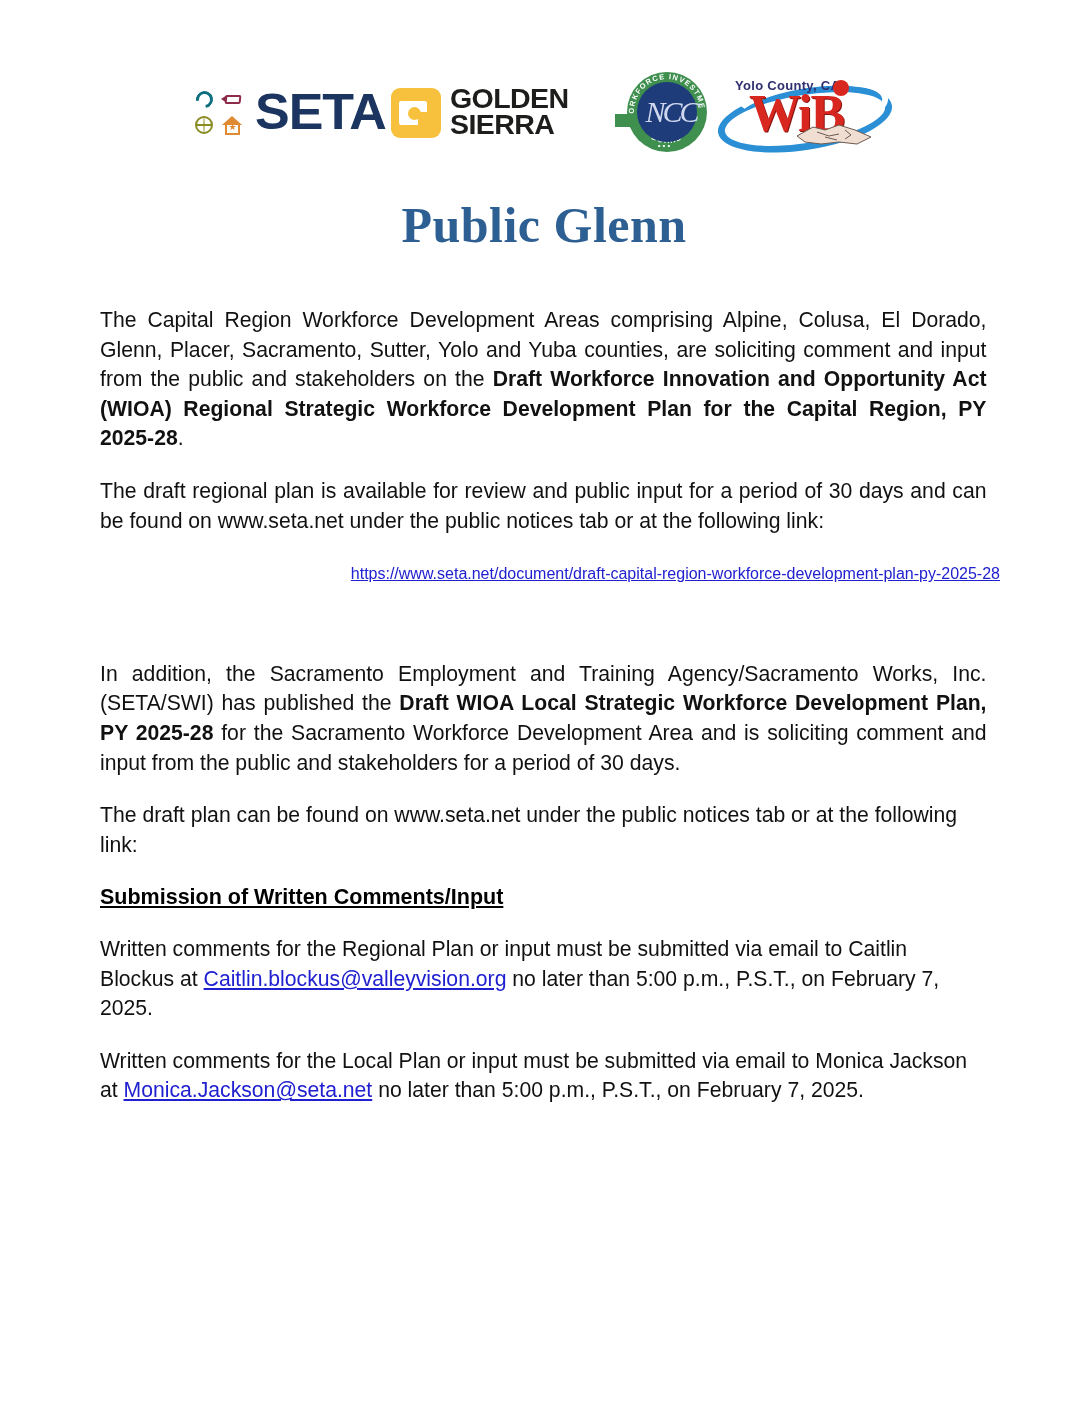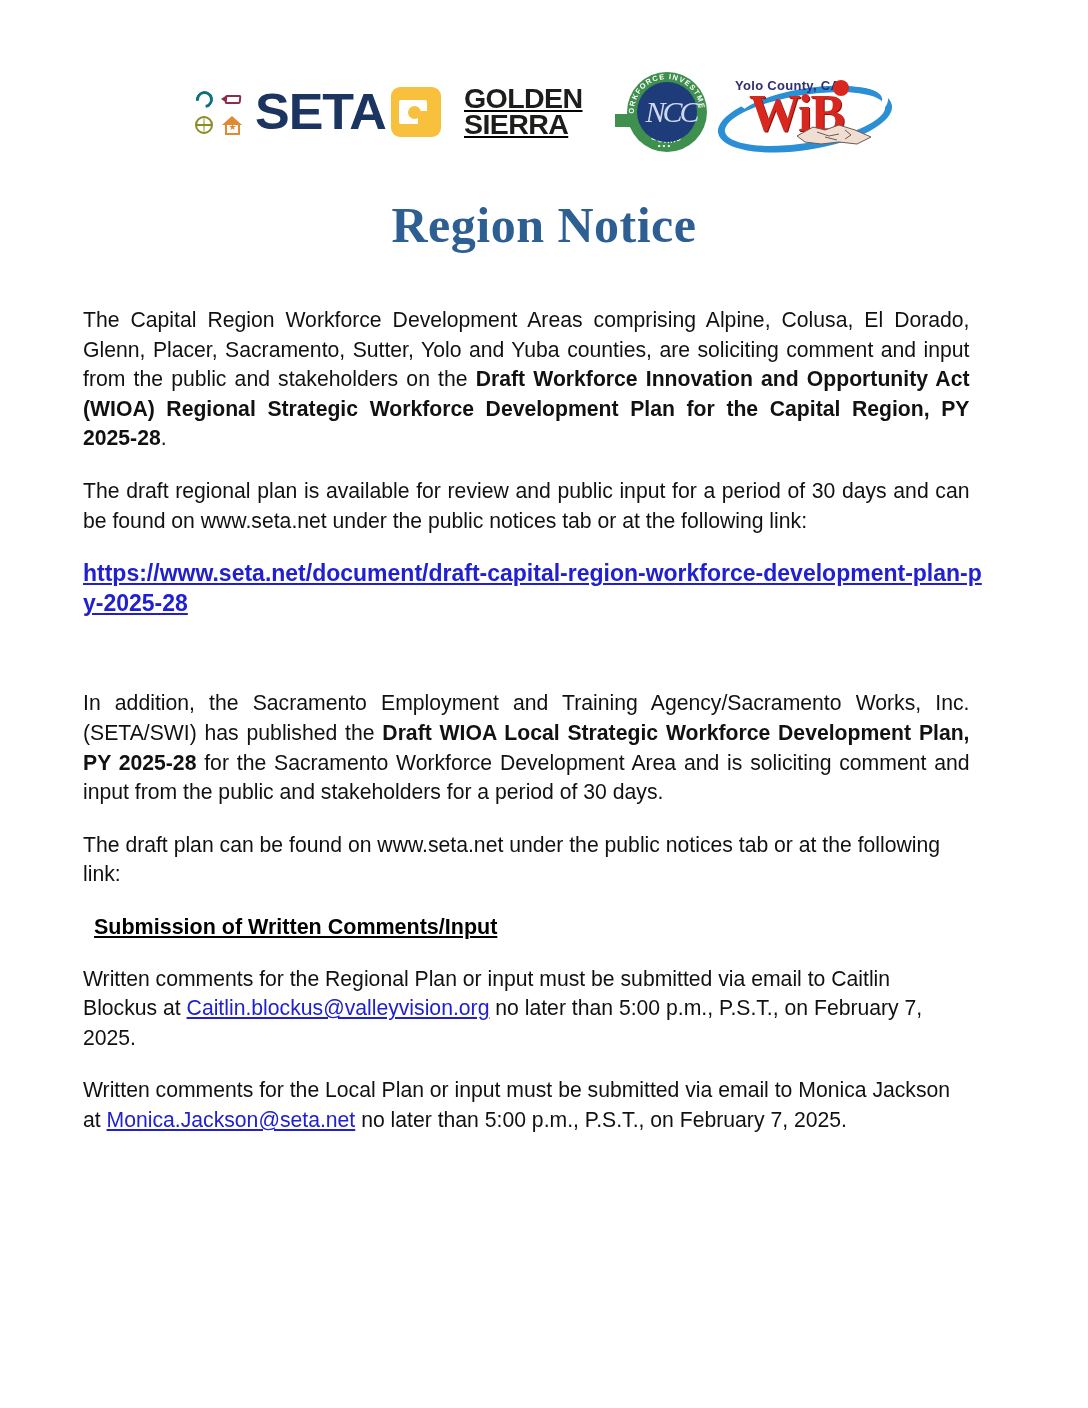--- a/index.html
+++ b/index.html
@@ -140,23 +140,22 @@
     color: #1b3560;
     line-height: 1;
     transform: scaleX(1.04);
     transform-origin: left center;
   }
 
   
   .gs-logo {
     width: 230px;
     display: flex;
-    align-items: center;
-    gap: 23px;
-    text-decoration: underline;
+    align-items: flex-end;
+    gap: 9px;
   }
   .gs-mark {
     width: 50px; height: 50px;
     background: #f7c13e;
     border-radius: 9px;
     position: relative;
   }
   .gs-mark .cut {
     position: absolute;
     left: 8px; top: 13px;
@@ -320,53 +319,52 @@
     font-weight: bold;
     font-size: 50px;
     line-height: 58px;
     color: #2e5f92;
     letter-spacing: 0.5px;
   }
 
   
   .body-area {
     position: absolute;
-    left: 83px;
+    left: 100px;
     top: 306px;
     width: 900px;
   }
   p.para {
     margin: 0 0 23px 0;
     font-family: "Liberation Sans", sans-serif;
     font-size: 21.5px;
     line-height: 29.6px;
     color: #111111;
     text-align: justify;
     font-stretch: condensed;
     transform: scaleX(0.985);
     transform-origin: left top;
   }
   p.para.nojustify { text-align: left; }
   p.link-para {
     margin: 0 0 23px 0;
     font-family: "Liberation Sans", sans-serif;
-    font-size: 23px;
+    font-size: 16px;
     line-height: 29.6px;
-    text-align: left;
-    font-weight: bold;
+    text-align: right;
   }
   .spacer-gap { height: 48px; }
   b.bold { font-weight: bold; }
   a.link {
     color: #2020d0;
     text-decoration: underline;
     word-break: break-all;
   }
   .section-head {
-    margin: 0 0 22px 11px;
+    margin: 0 0 22px 0;
     font-family: "Liberation Sans", sans-serif;
     font-size: 21.5px;
     line-height: 29.6px;
     font-weight: bold;
     text-decoration: underline;
     color: #000000;
   }
 </style>
 </head>
 <body>
@@ -437,21 +435,21 @@
           <path d="M2 18 L18 9 L30 12 L44 7 L60 12 L76 19 L62 26 L44 24 L26 26 L10 24 Z" fill="#f0ded2" stroke="#6b5a50" stroke-width="1"></path>
           <path d="M22 14 L34 18 L44 16" fill="none" stroke="#6b5a50" stroke-width="1"></path>
           <path d="M30 19 L42 22" fill="none" stroke="#6b5a50" stroke-width="1"></path>
           <path d="M50 12 L56 17 L50 21" fill="none" stroke="#6b5a50" stroke-width="1"></path>
         </svg>
       </div>
     </div>
 
   </div>
 
-  <div class="doc-title">Region Notice</div>
+  <div class="doc-title">Public Glenn</div>
 
   <div class="body-area">
 
     <p class="para"><span>The Capital Region Workforce Development Areas comprising Alpine, Colusa, El Dorado, Glenn, Placer, Sacramento, Sutter, Yolo and Yuba counties, are soliciting comment and input from the public and stakeholders on the </span><b class="bold">Draft Workforce Innovation and Opportunity Act (WIOA) Regional Strategic Workforce Development Plan for the Capital Region, PY 2025-28</b><span>.</span></p>
 
     <p class="para">The draft regional plan is available for review and public input for a period of 30 days and can be found on www.seta.net under the public notices tab or at the following link:</p>
 
     <p class="link-para"><a class="link" href="#">https://www.seta.net/document/draft-capital-region-workforce-development-plan-py-2025-28</a></p>
 
     <div class="spacer-gap"></div>

